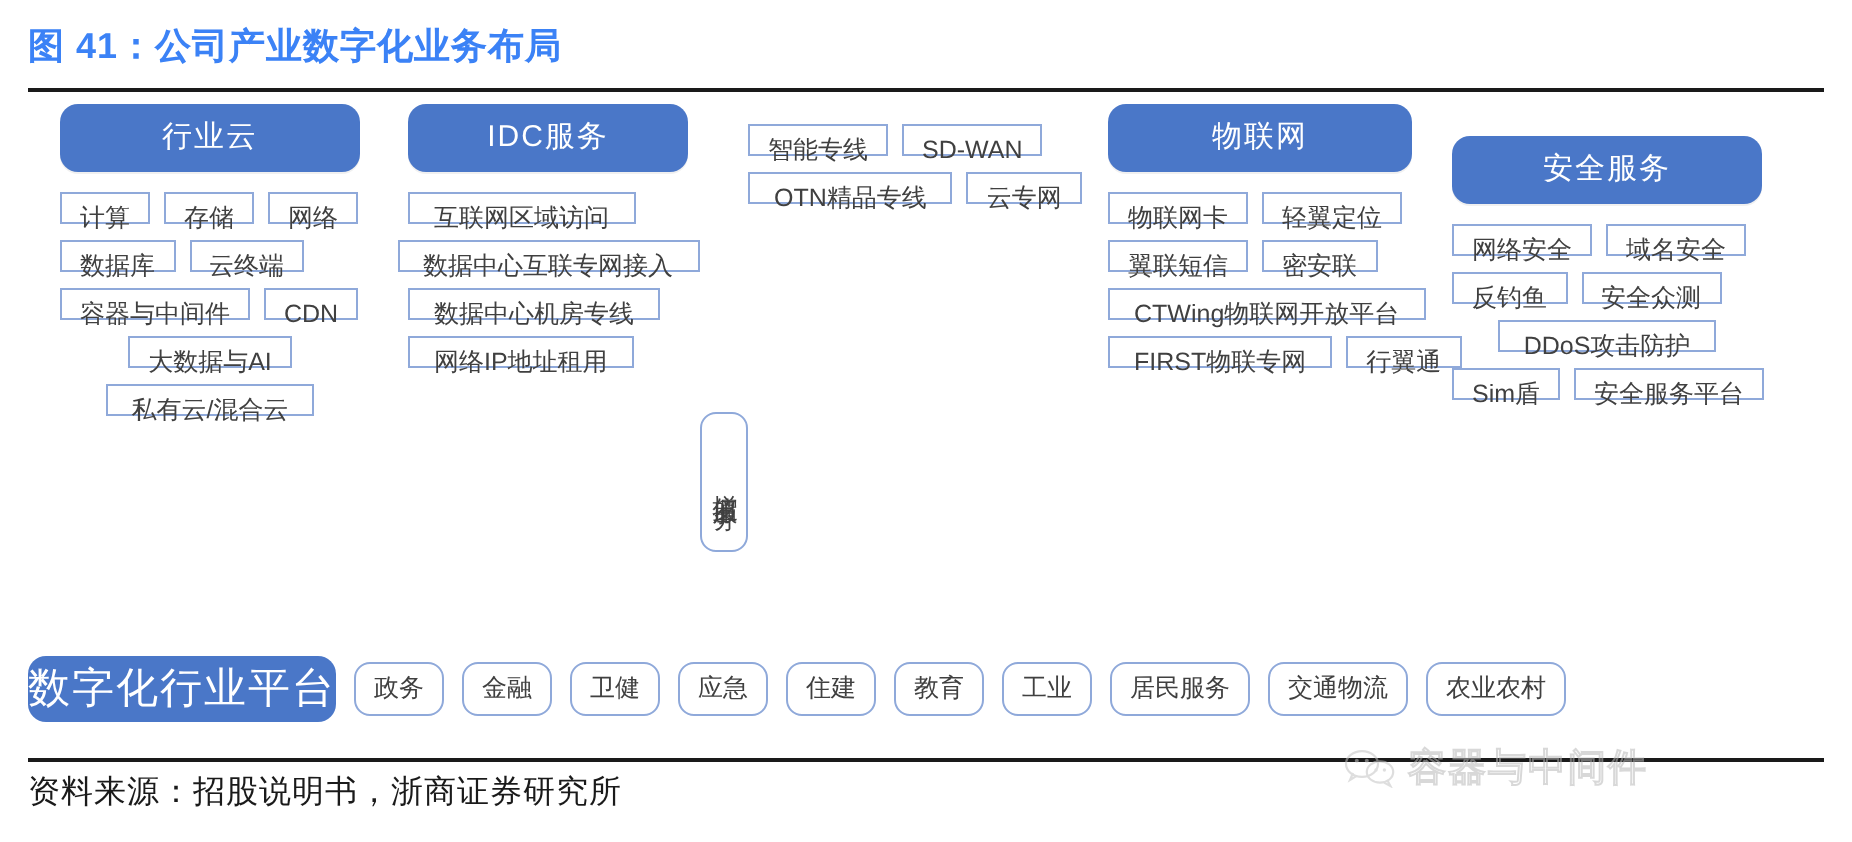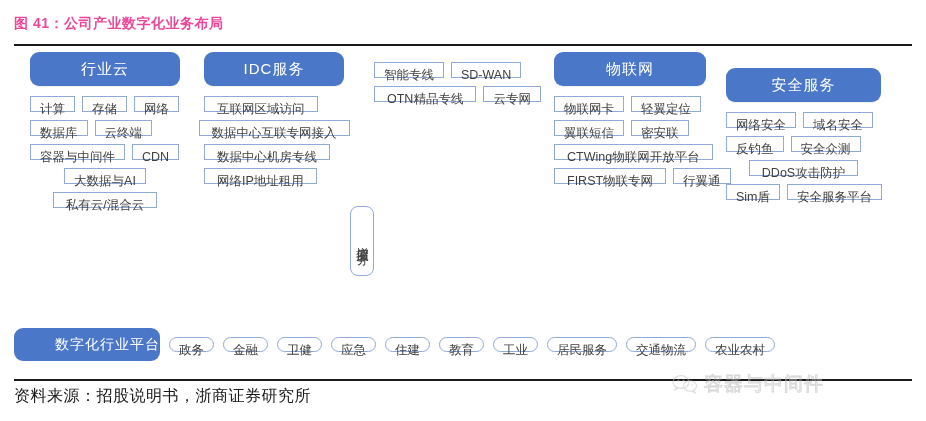--- a/index.html
+++ b/index.html
@@ -9,21 +9,21 @@
     font-family:"Liberation Sans","DejaVu Sans",sans-serif;
     position:relative;
     overflow:hidden;
     color:#3b3b3b;
   }
   .page{position:relative;width:926px;height:421px;}
 
   
   .title-wrap{position:absolute;left:14px;top:10px;width:898px;}
   .fig-title{
-    font-size:14px;font-weight:bold;color:#ec4899;
+    font-size:18px;font-weight:bold;color:#3b82f6;
     letter-spacing:.5px;line-height:26px;white-space:nowrap;
   }
   .title-rule{
     position:absolute;left:14px;top:44px;width:898px;height:2px;background:#1a1a1a;
   }
 
   
   .board{position:absolute;left:14px;top:52px;width:898px;height:322px;}
 
   .col{position:absolute;top:0;}
@@ -54,25 +54,25 @@
     display:flex;align-items:center;justify-content:center;
     writing-mode:vertical-rl;text-orientation:upright;
     letter-spacing:2px;box-sizing:border-box;
   }
 
   
   .platform{position:absolute;left:14px;top:328px;display:flex;align-items:center;gap:9px;}
   .plat-head{
     background:#4a77c8;color:#fff;border-radius:9px;
     height:33px;line-height:33px;min-width:146px;text-align:right;
-    font-size:14px;letter-spacing:1px;
+    font-size:21px;letter-spacing:1px;
   }
   .plat-pill{
     border:1px solid #8fa9da;border-radius:8px;background:#fff;
-    color:#404040;font-size:12.5px;height:15px;line-height:25px;
+    color:#404040;font-size:12.5px;height:27px;line-height:25px;
     padding:0 9px;white-space:nowrap;box-sizing:border-box;
   }
 
   
   .foot-rule{position:absolute;left:14px;top:379px;width:898px;height:2px;background:#1a1a1a;}
   .source{
     position:absolute;left:14px;top:386px;
     font-family:"Liberation Serif","DejaVu Serif",serif;
     font-size:16px;color:#1a1a1a;white-space:nowrap;letter-spacing:.5px;
   }

